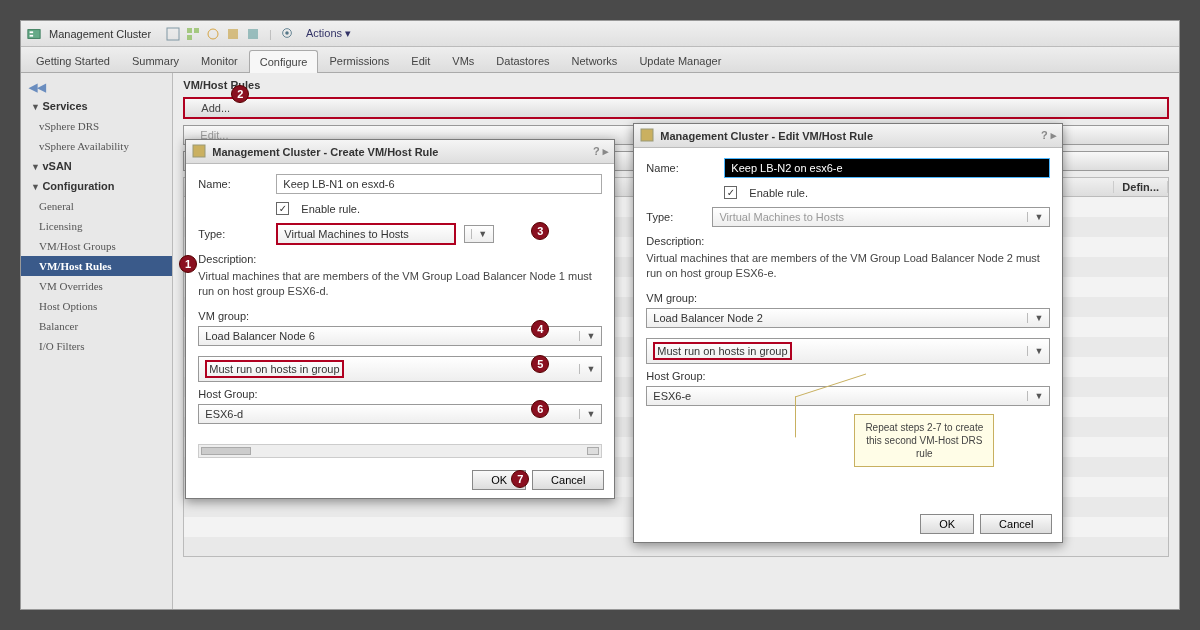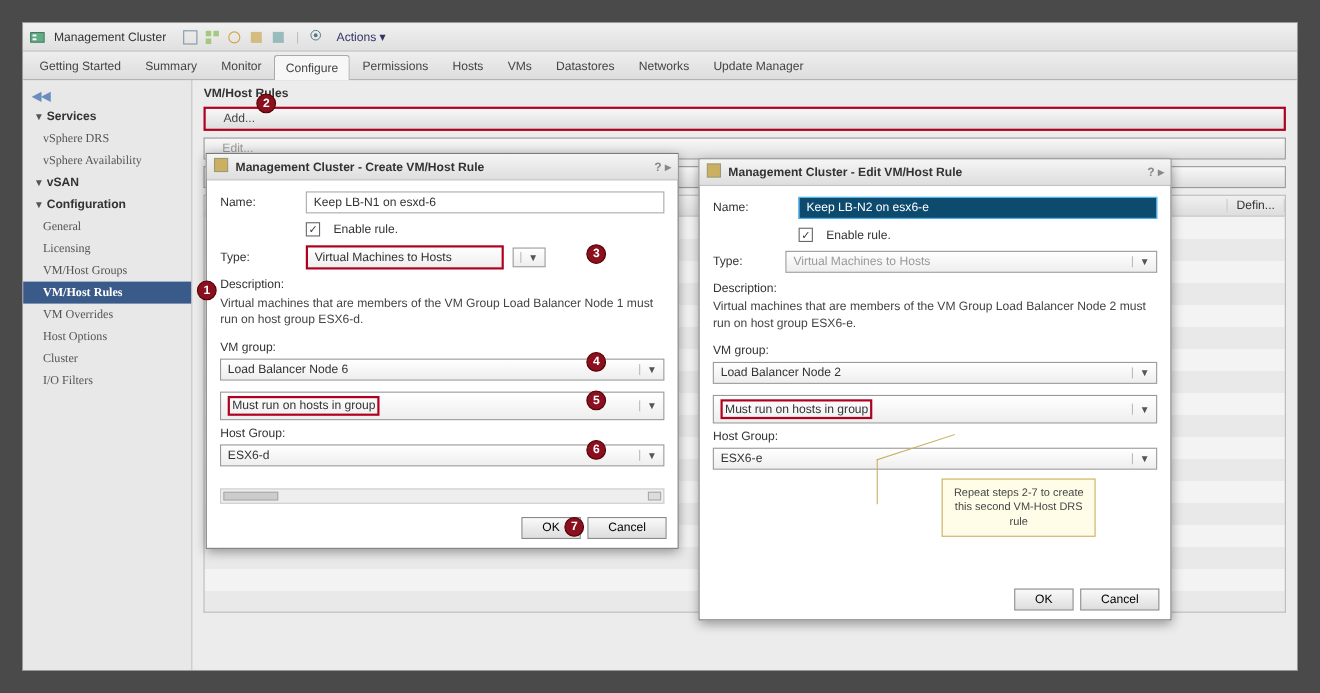--- a/index.html
+++ b/index.html
@@ -21,32 +21,32 @@
   .side-section::before { content:"▼ "; font-size:9px; color:#555;}
   .side-item { padding:4px 18px; color:#555; cursor:pointer;font-family:Liberation Serif, serif;}
   .side-item.selected { background:#3a5a8a; color:#fff; font-weight:bold;}
   .content { flex:1; background:#ececec; position:relative; padding:6px 10px; overflow:hidden;}
   .section-title { font-weight:bold; color:#333; margin-bottom:6px;}
   .btn-row { display:flex; gap:6px; margin-bottom:6px;flex-direction:column;}
   .btn { background:linear-gradient(#f8f8f8,#ddd); border:1px solid #999; padding:3px 16px; color:#444; cursor:pointer;}
   .btn.disabled { color:#999;}
   .grid-head { display:flex; background:linear-gradient(#f0f0f0,#ddd); border:1px solid #bbb; height:20px; align-items:center;}
   .grid-head div { padding:0 8px; border-right:1px solid #ccc; color:#333;}
-  .col-name{width:330px;} .col-type{width:380px;margin-top:40px;} .col-enabled{width:100px;} .col-conflicts{width:120px;} .col-def{flex:1;}
+  .col-name{width:330px;} .col-type{width:380px;margin-top:40px;} .col-enabled{width:100px;} .col-conflicts{width:120px;} .col-def{flex:1;font-weight:bold;}
   .grid-body { height:360px; background:repeating-linear-gradient(#f3f3f3,#f3f3f3 20px,#e9e9e9 20px,#e9e9e9 40px); border:1px solid #bbb; border-top:none; text-align:center; padding-top:4px; color:#888;}
   .dialog { position:absolute; background:#fff; border:1px solid #7a7a7a; box-shadow:0 3px 10px rgba(0,0,0,.4); width:430px; }
   .dialog.d1 { left:12px; top:66px; height:360px;}
-  .dialog.d2 { left:460px; top:71px; height:420px; width:430px;}
+  .dialog.d2 { left:460px; top:50px; height:420px; width:430px;}
   .dlg-title { height:24px; background:linear-gradient(#f5f5f5,#dedede); border-bottom:1px solid #bbb; display:flex; align-items:center; padding:0 6px; gap:6px; font-weight:bold; color:#333;}
   .dlg-title .help { margin-left:auto; color:#888;}
   .dlg-body { padding:10px 12px; color:#333; }
   .form-row { display:flex; align-items:center; margin-bottom:8px; gap:8px;}
   .form-row label { width:70px; color:#333;}
   .text-input { flex:1; border:1px solid #aaa; padding:3px 6px; background:#fff;}
-  .text-input.selected { background:#0c4a6e; color:#fff; border:1px solid #4db8ff;}
+  .text-input.selected { background:#000000; color:#fff; border:1px solid #4db8ff;}
   .checkbox { width:13px; height:13px; border:1px solid #666; display:inline-flex; align-items:center; justify-content:center; font-size:10px; margin-right:4px;}
   .combo { width:100%; border:1px solid #999; background:linear-gradient(#fff,#eee); padding:3px 6px; display:flex; justify-content:space-between; align-items:center;}
   .combo .arrow{ font-size:9px; color:#555; border-left:1px solid #bbb; padding-left:6px;}
   .combo.disabled { color:#999;}
   .red-box { border:2px solid #b00020 !important; }
   .desc-label { color:#333; margin-bottom:4px;}
   .desc-text { color:#444; margin-bottom:10px; line-height:1.4;}
   .dlg-foot { position:absolute; bottom:8px; right:10px; display:flex; gap:6px;}
   .dlg-btn { background:linear-gradient(#fafafa,#ddd); border:1px solid #888; padding:3px 18px; cursor:pointer;}
   .marker { position:absolute; width:18px; height:18px; border-radius:50%; background:#8a1020; color:#fff; font-weight:bold; font-size:11px; display:flex; align-items:center; justify-content:center; border:1px solid #500;}
@@ -95,42 +95,42 @@
         </svg></span>
     <span class="actions-menu"><span>Actions</span> ▾</span>
   </div>
 
   <div class="tabs">
     <div class="tab">Getting Started</div>
     <div class="tab">Summary</div>
     <div class="tab">Monitor</div>
     <div class="tab active">Configure</div>
     <div class="tab">Permissions</div>
-    <div class="tab">Hosts</div>
+    <div class="tab">Edit</div>
     <div class="tab">VMs</div>
     <div class="tab">Datastores</div>
     <div class="tab">Networks</div>
     <div class="tab">Update Manager</div>
   </div>
 
   <div class="main">
     <div class="sidebar">
       <div class="collapse-arrows">◀◀</div>
       <div class="side-section">Services</div>
       <div class="side-item">vSphere DRS</div>
       <div class="side-item">vSphere Availability</div>
       <div class="side-section">vSAN</div>
       <div class="side-section">Configuration</div>
       <div class="side-item">General</div>
       <div class="side-item">Licensing</div>
       <div class="side-item">VM/Host Groups</div>
       <div class="side-item selected">VM/Host Rules</div>
       <div class="side-item">VM Overrides</div>
       <div class="side-item">Host Options</div>
-      <div class="side-item">Cluster</div>
+      <div class="side-item">Balancer</div>
       <div class="side-item">I/O Filters</div>
     </div>
 
     <div class="content" style="overflow: visible;">
       <div class="section-title">VM/Host Rules</div>
       <div class="btn-row">
         <div class="btn red-box">Add...</div>
         <div class="btn disabled">Edit...</div>
         <div class="btn disabled">Delete</div>
       </div>

